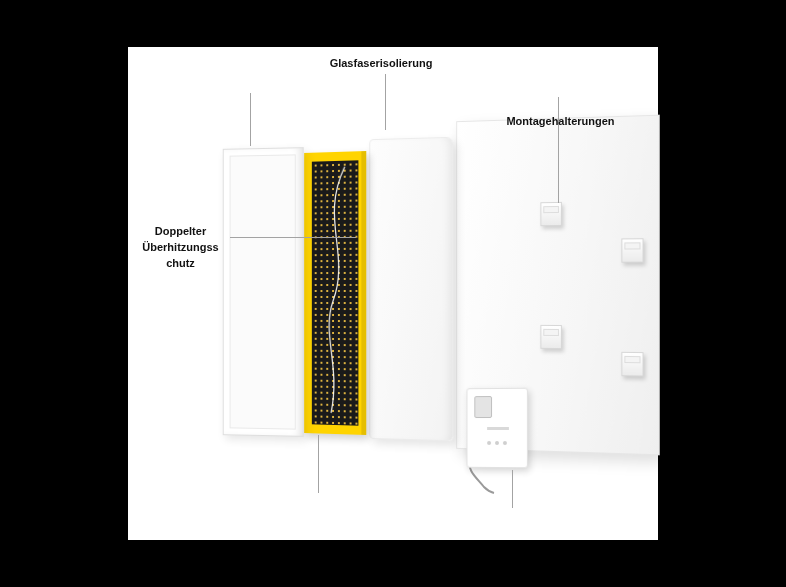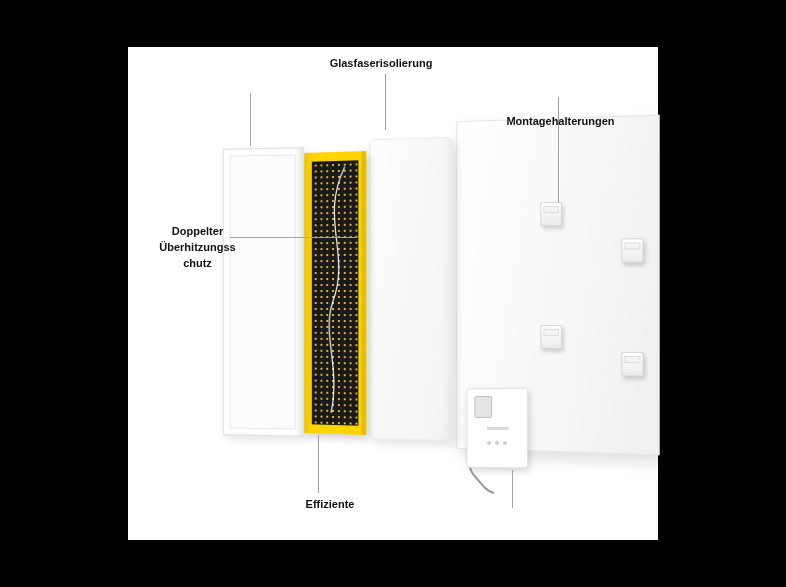--- a/index.html
+++ b/index.html
@@ -108,21 +108,21 @@
   
   .label{
     position:absolute;z-index:11;
     color:var(--label-text,#111);
     font-size:11px;font-weight:700;line-height:16px;
     text-align:center;
   }
   .lbl-frontplatte{left:47px;top:26px;width:150px;}
   .lbl-glasfaser{left:178px;top:8px;width:150px;}
   .lbl-montage{left:355px;top:31px;width:155px;margin-top:35px;}
-  .lbl-ueberhitzung{left:17px;top:176px;width:105px;}
+  .lbl-ueberhitzung{left:0px;top:176px;width:105px;}
   .lbl-nano{left:102px;top:449px;width:200px;}
   .lbl-bedienfeld{left:324px;top:463px;width:150px;}
 </style>
 </head>
 <body>
 
 <div class="page">
   <div class="canvas">
 
     <div class="panel back-panel">
@@ -172,18 +172,17 @@
 
     <div class="label lbl-montage">Montagehalterungen</div>
 
     <div class="label lbl-ueberhitzung">
       <div>Doppelter</div>
       <div>Überhitzungss</div>
       <div>chutz</div>
     </div>
 
     <div class="label lbl-nano">
-      <div>Effiziente</div>
     </div>
 
 
   </div>
 </div>
 
 </body></html>

